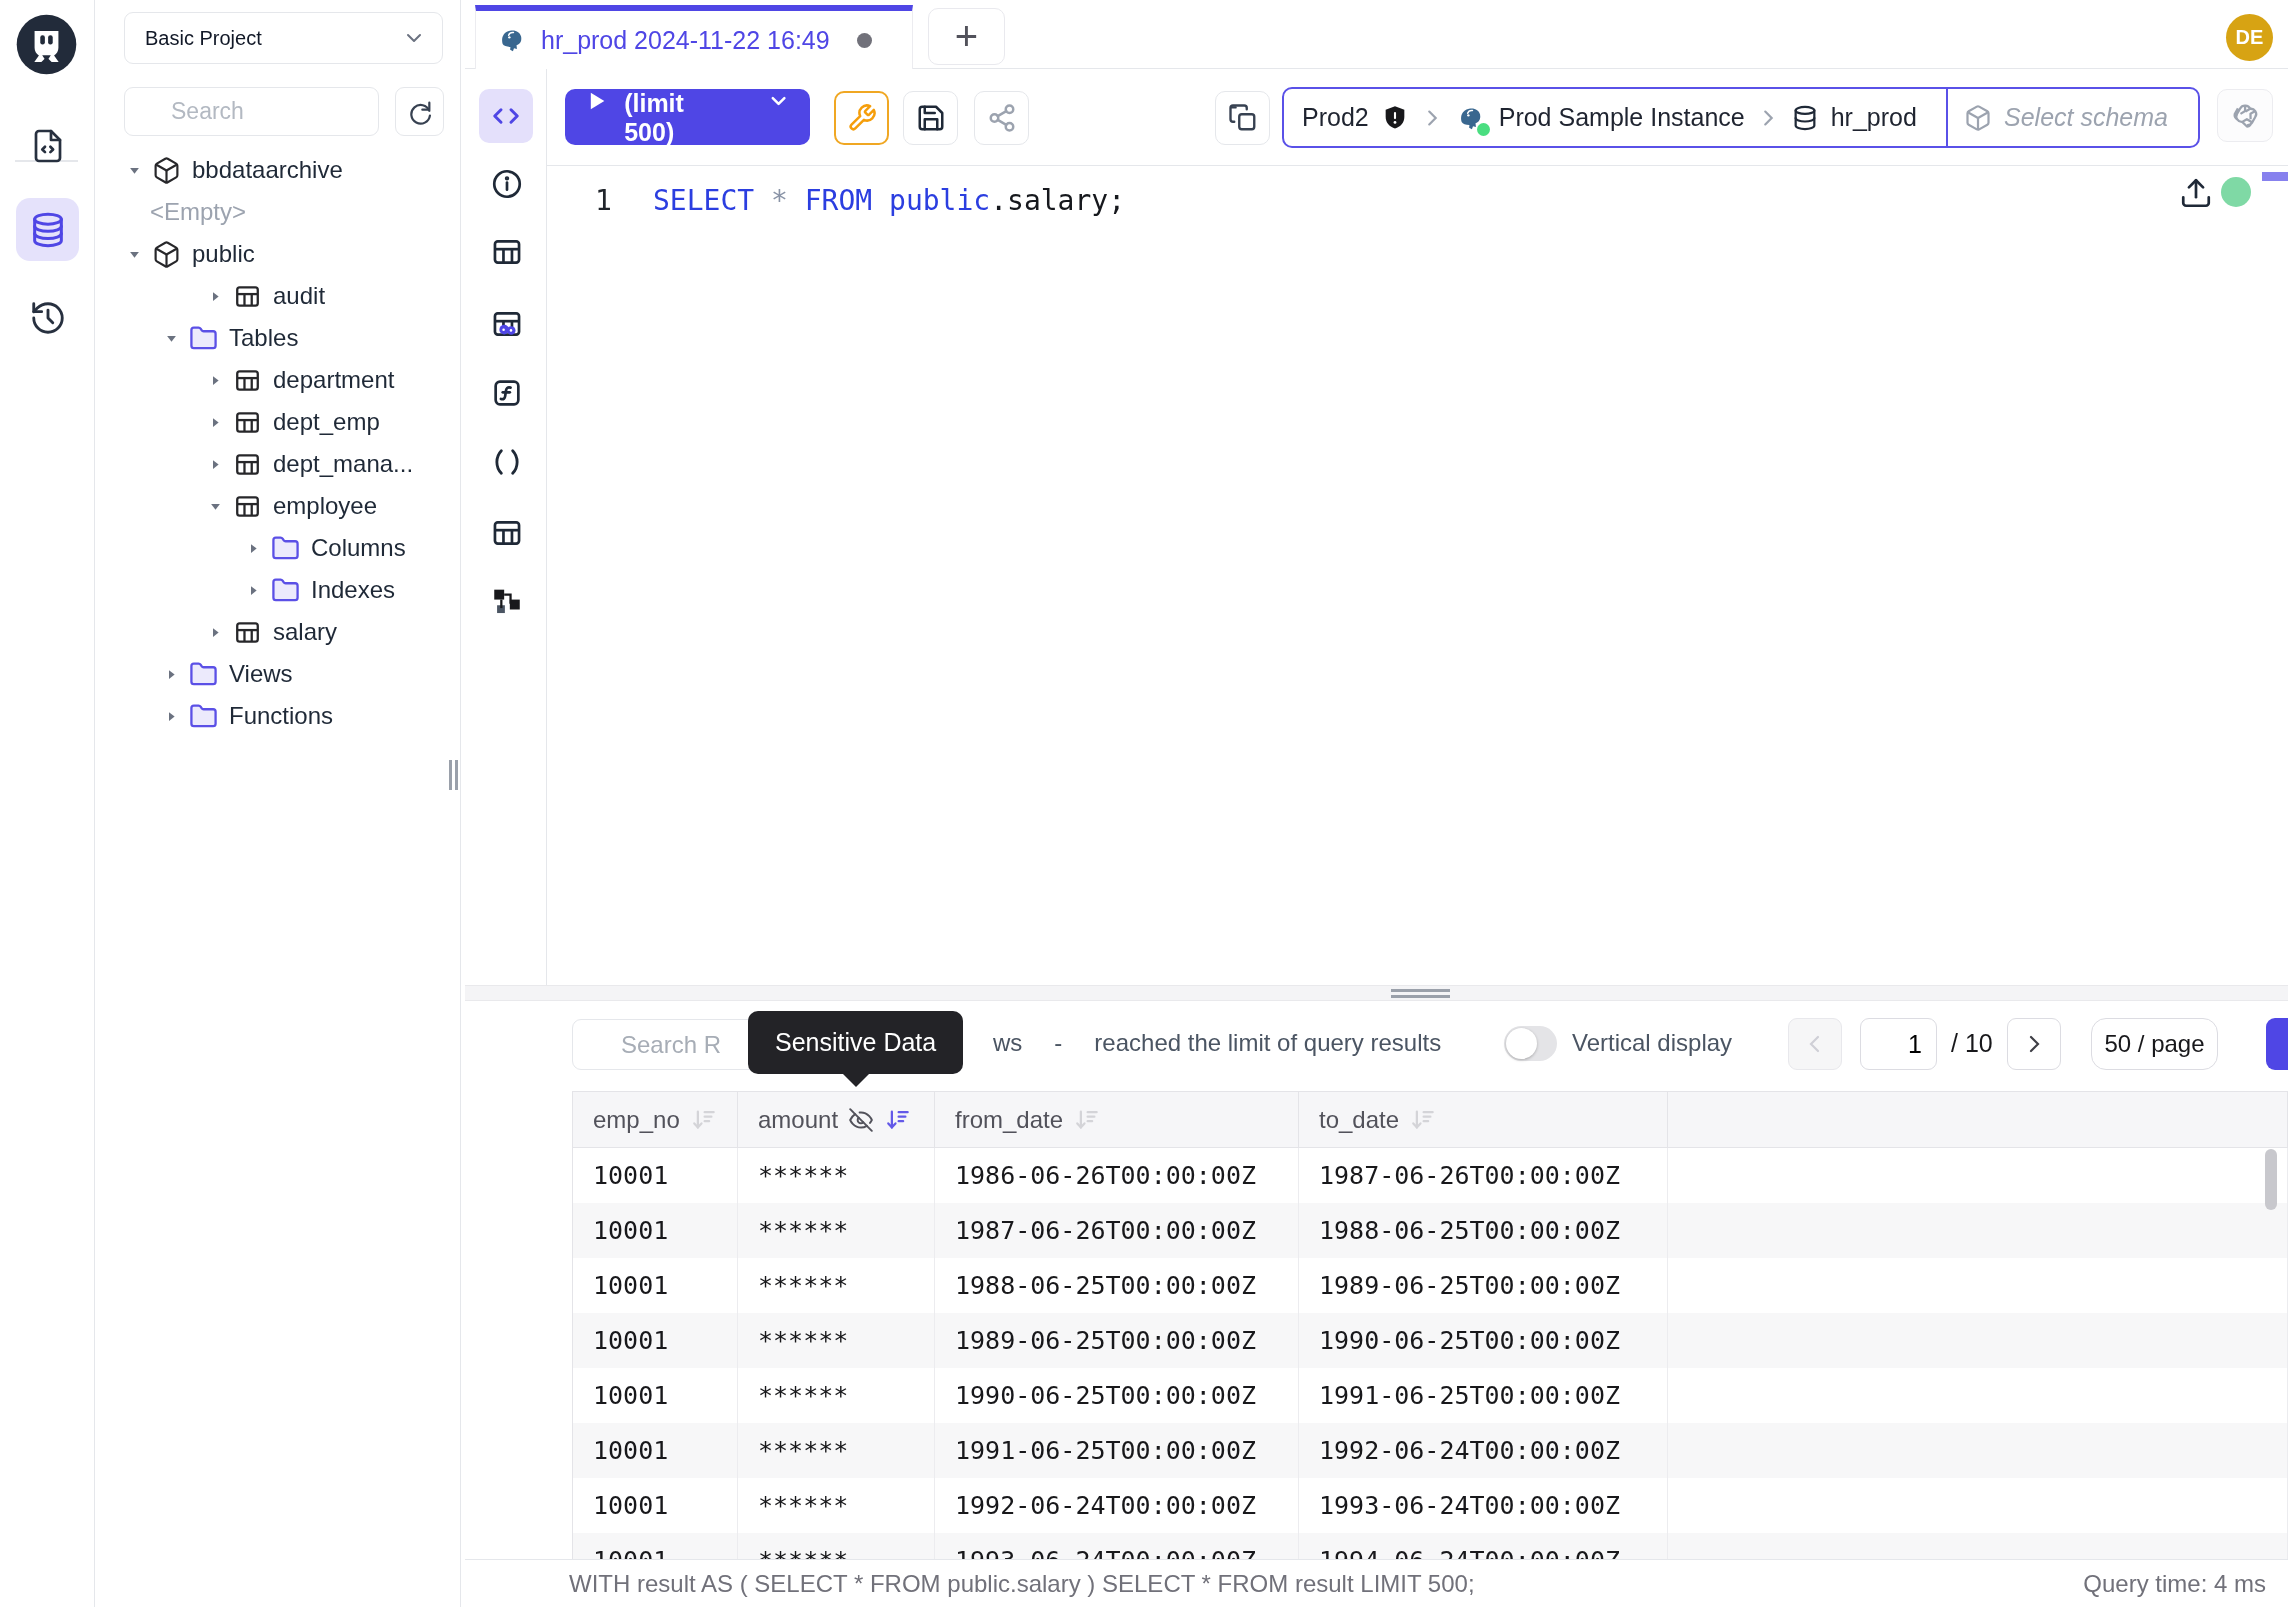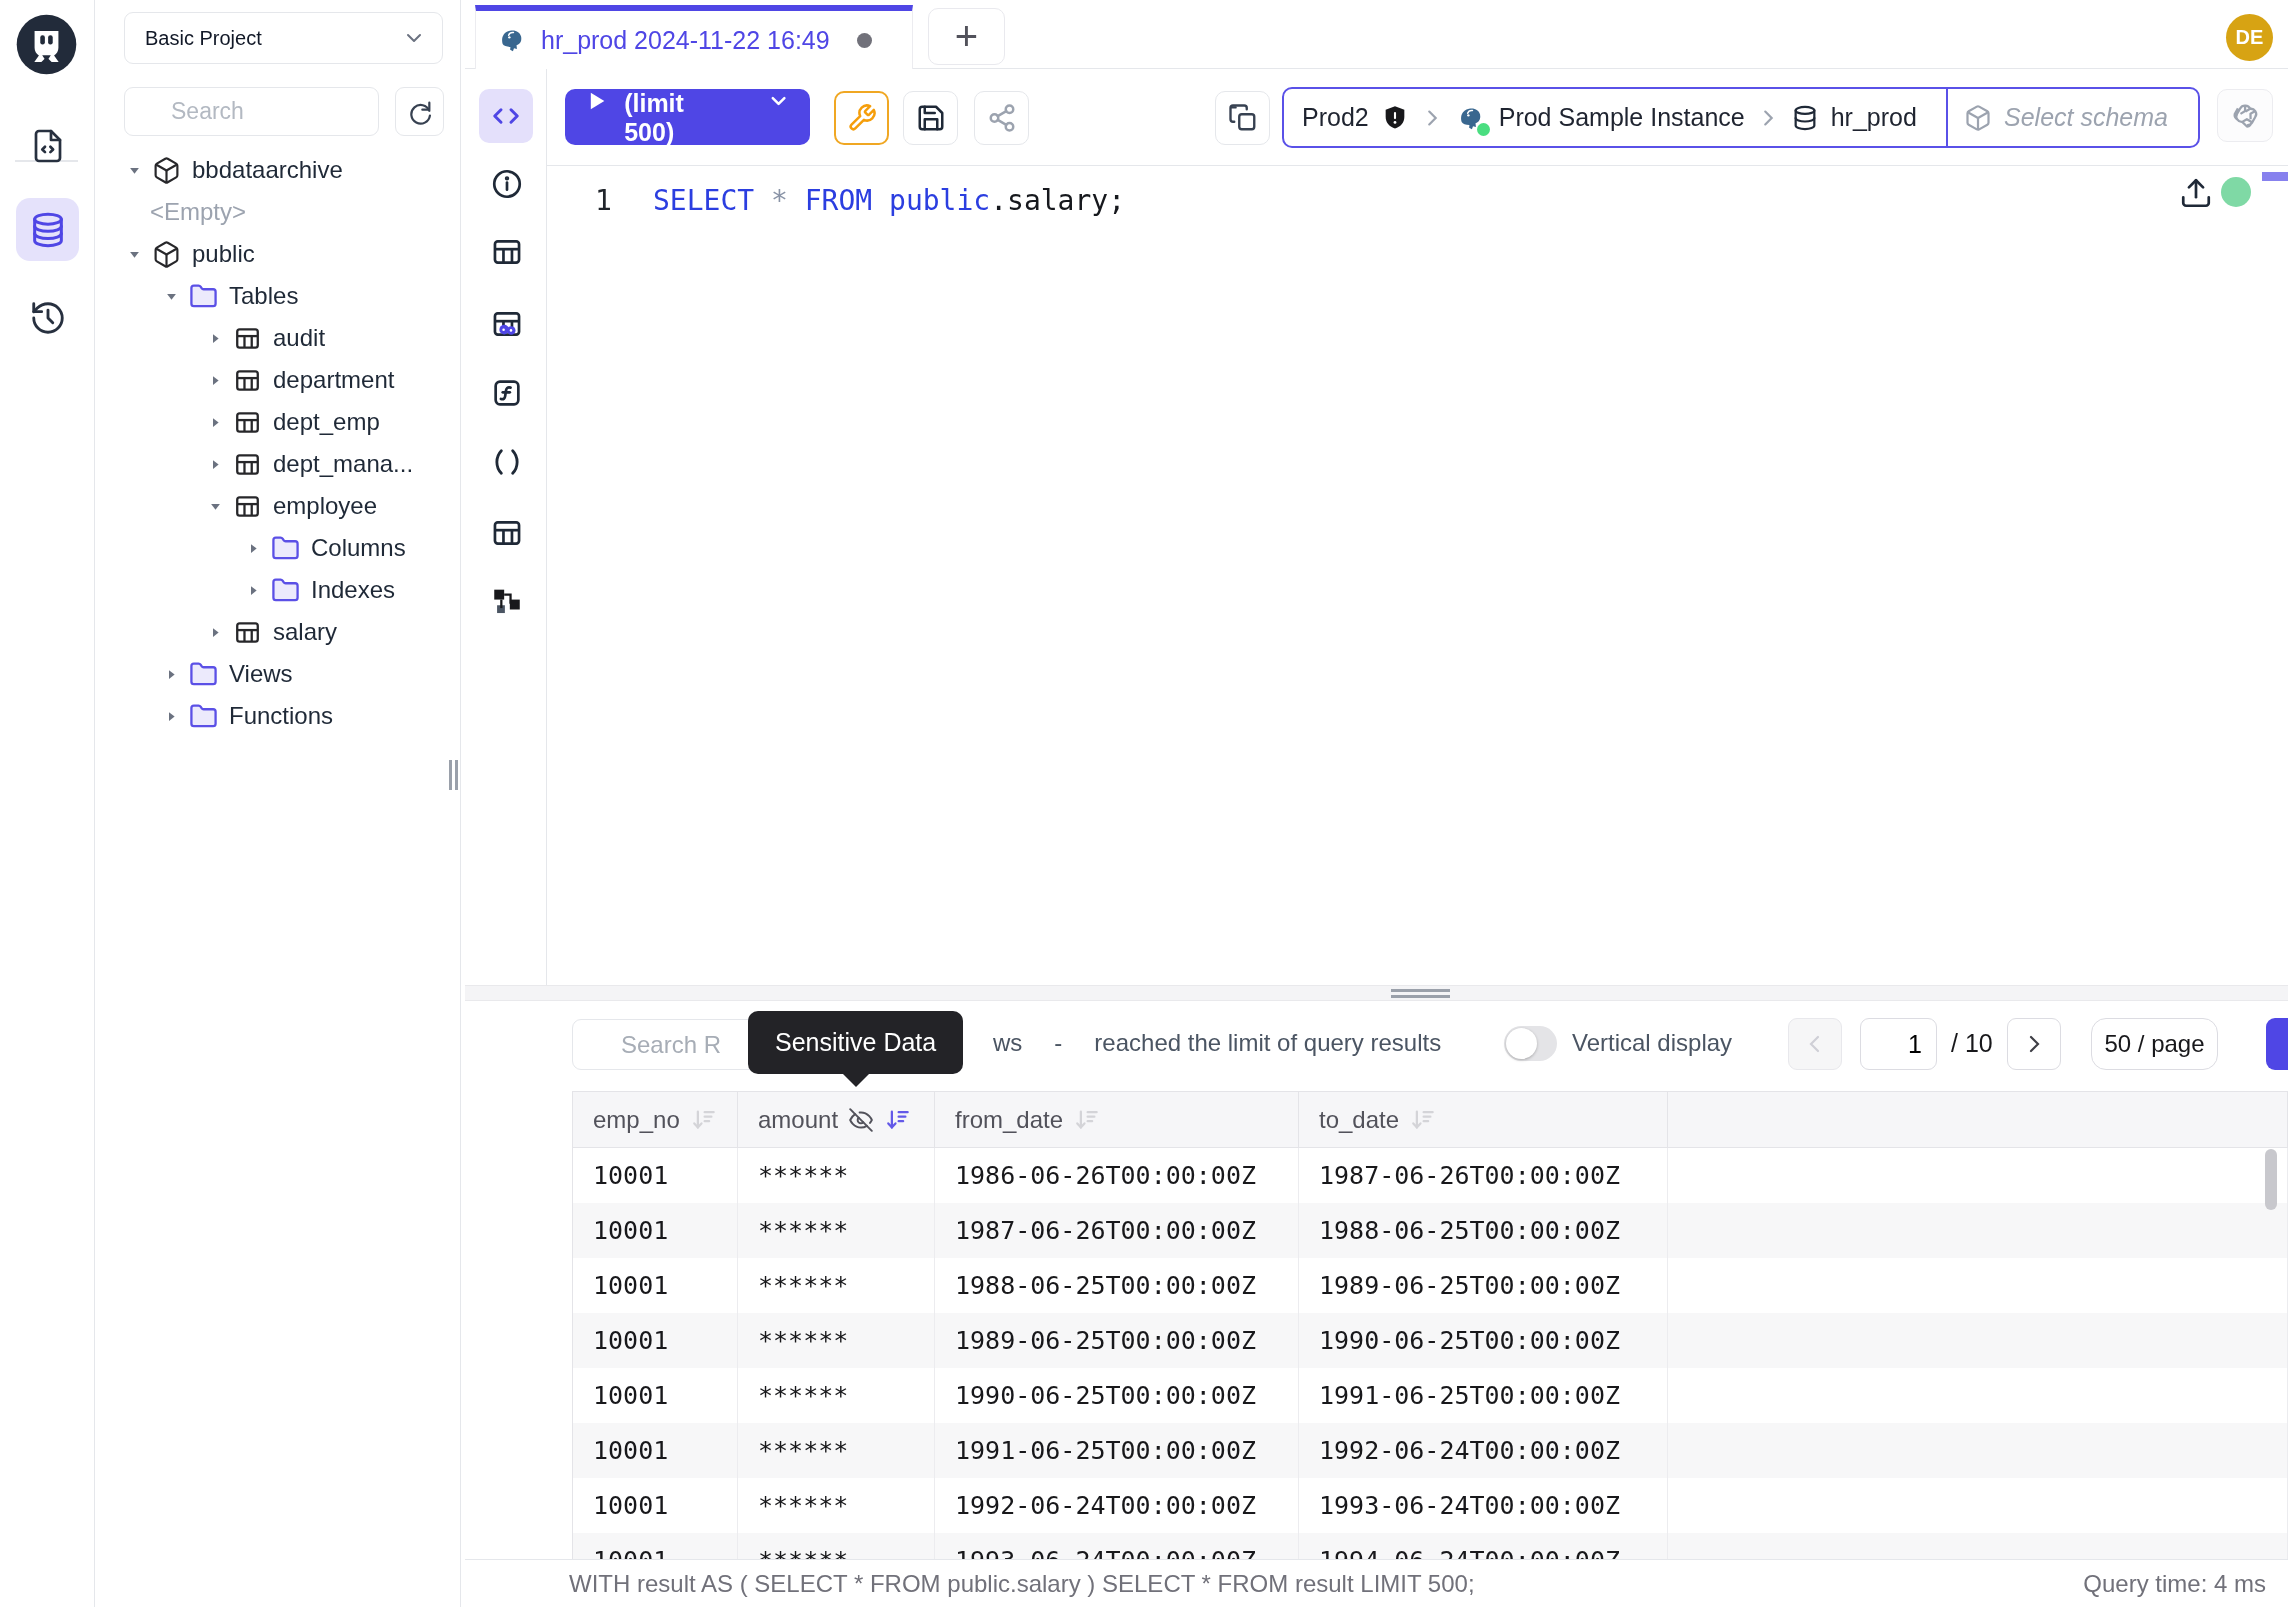--- a/index.html
+++ b/index.html
@@ -196,48 +196,48 @@
         </span>
         <span class="ticon">
           <svg width="29" height="29" viewBox="0 0 24 24" fill="none" stroke="#27272a" stroke-width="1.8" stroke-linejoin="round">
             <path d="M21 8a2 2 0 0 0-1-1.73l-7-4a2 2 0 0 0-2 0l-7 4A2 2 0 0 0 3 8v8a2 2 0 0 0 1 1.73l7 4a2 2 0 0 0 2 0l7-4A2 2 0 0 0 21 16Z"></path>
             <path d="m3.3 7 8.7 5 8.7-5"></path>
             <path d="M12 22V12"></path>
           </svg>
         </span>
         <span>public</span>
       </div>
-      <div class="tree-row" style="padding-left: 66px;">
-        <span class="caret">
-          <svg width="15" height="15" viewBox="0 0 24 24">
-            <polygon points="5,8 12,17 19,8" fill="#6b7280"></polygon>
-          </svg>
-        </span>
-        <span class="ticon">
-          <svg width="29" height="29" viewBox="0 0 24 24" fill="#eceafc" stroke="#5b50e6" stroke-width="1.9" stroke-linejoin="round">
-            <path d="M20 20a2 2 0 0 0 2-2V8a2 2 0 0 0-2-2h-7.9a2 2 0 0 1-1.69-.9L9.6 3.9A2 2 0 0 0 7.93 3H4a2 2 0 0 0-2 2v13a2 2 0 0 0 2 2Z"></path>
-          </svg>
-        </span>
-        <span>Tables</span>
-      </div>
       <div class="tree-row" style="padding-left: 110px;">
         <span class="caret">
           <svg width="15" height="15" viewBox="0 0 24 24">
             <polygon points="8,5 17,12 8,19" fill="#6b7280"></polygon>
           </svg>
         </span>
         <span class="ticon">
           <svg width="29" height="29" viewBox="0 0 24 24" fill="none" stroke="#27272a" stroke-width="1.9">
             <rect x="3.5" y="4.5" width="17" height="15" rx="2"></rect>
             <path d="M3.5 10h17"></path>
             <path d="M9.5 10v9.5"></path>
             <path d="M15.5 10v9.5"></path>
           </svg>
         </span>
         <span>audit</span>
+      </div>
+      <div class="tree-row" style="padding-left: 66px;">
+        <span class="caret">
+          <svg width="15" height="15" viewBox="0 0 24 24">
+            <polygon points="5,8 12,17 19,8" fill="#6b7280"></polygon>
+          </svg>
+        </span>
+        <span class="ticon">
+          <svg width="29" height="29" viewBox="0 0 24 24" fill="#eceafc" stroke="#5b50e6" stroke-width="1.9" stroke-linejoin="round">
+            <path d="M20 20a2 2 0 0 0 2-2V8a2 2 0 0 0-2-2h-7.9a2 2 0 0 1-1.69-.9L9.6 3.9A2 2 0 0 0 7.93 3H4a2 2 0 0 0-2 2v13a2 2 0 0 0 2 2Z"></path>
+          </svg>
+        </span>
+        <span>Tables</span>
       </div>
       <div class="tree-row" style="padding-left: 110px;">
         <span class="caret">
           <svg width="15" height="15" viewBox="0 0 24 24">
             <polygon points="8,5 17,12 8,19" fill="#6b7280"></polygon>
           </svg>
         </span>
         <span class="ticon">
           <svg width="29" height="29" viewBox="0 0 24 24" fill="none" stroke="#27272a" stroke-width="1.9">
             <rect x="3.5" y="4.5" width="17" height="15" rx="2"></rect>

